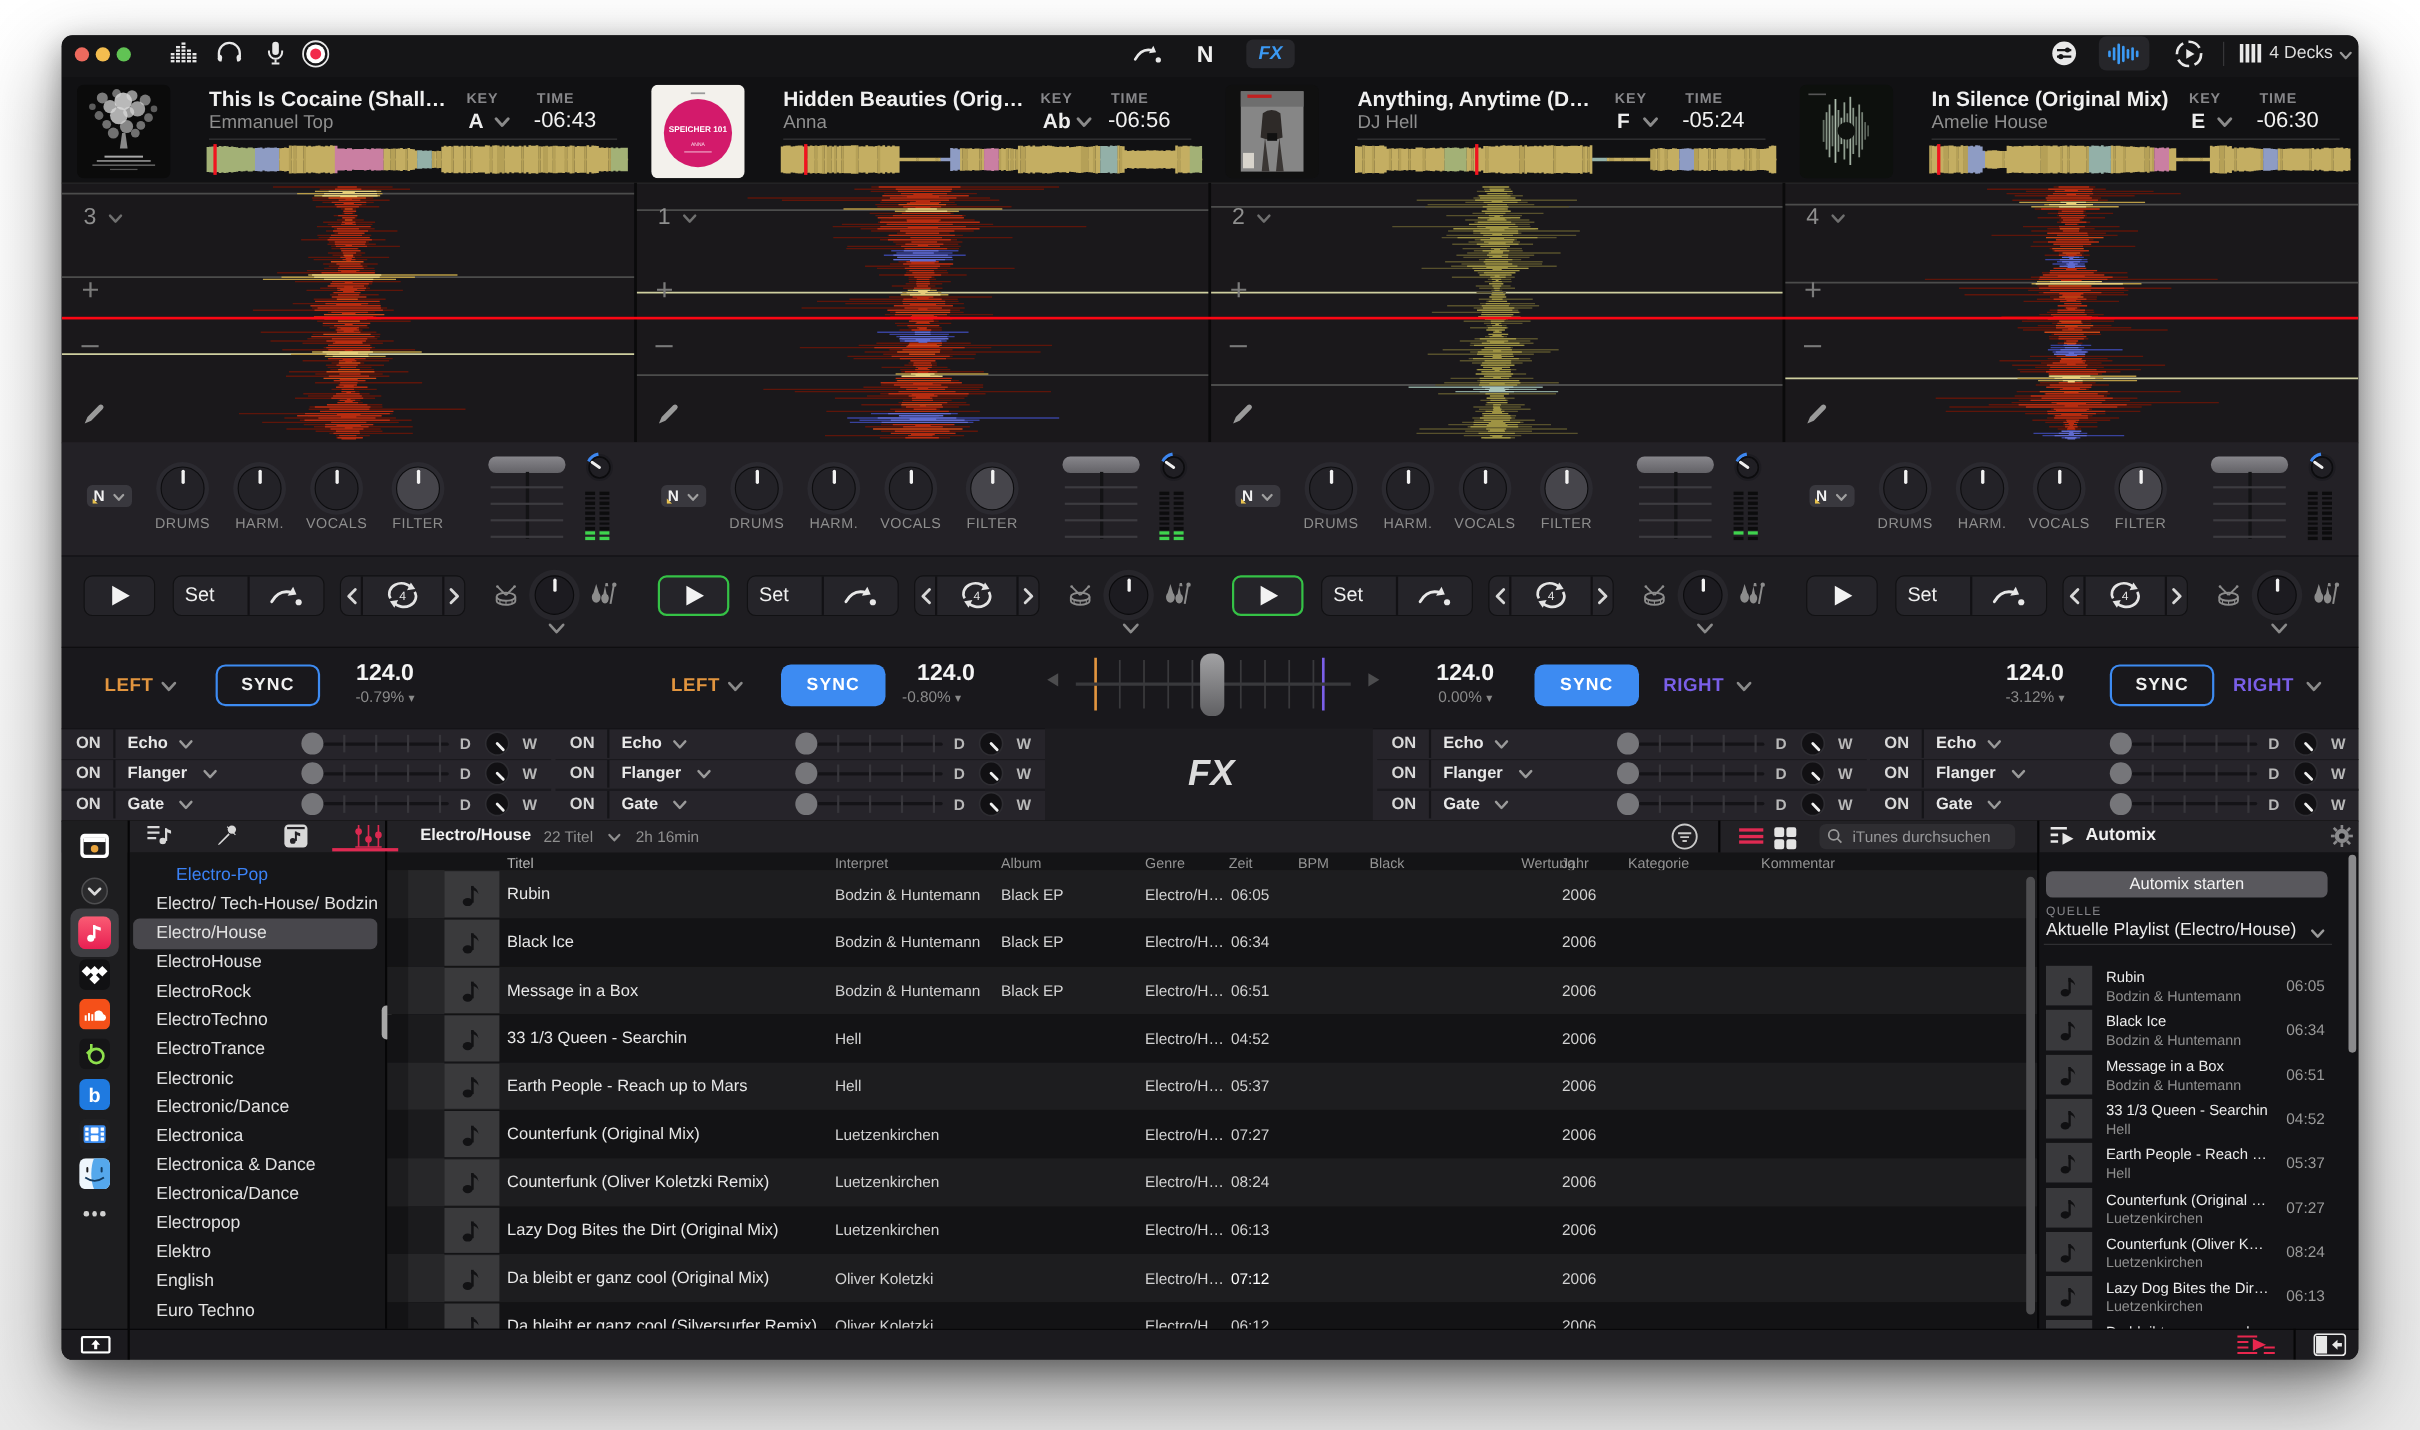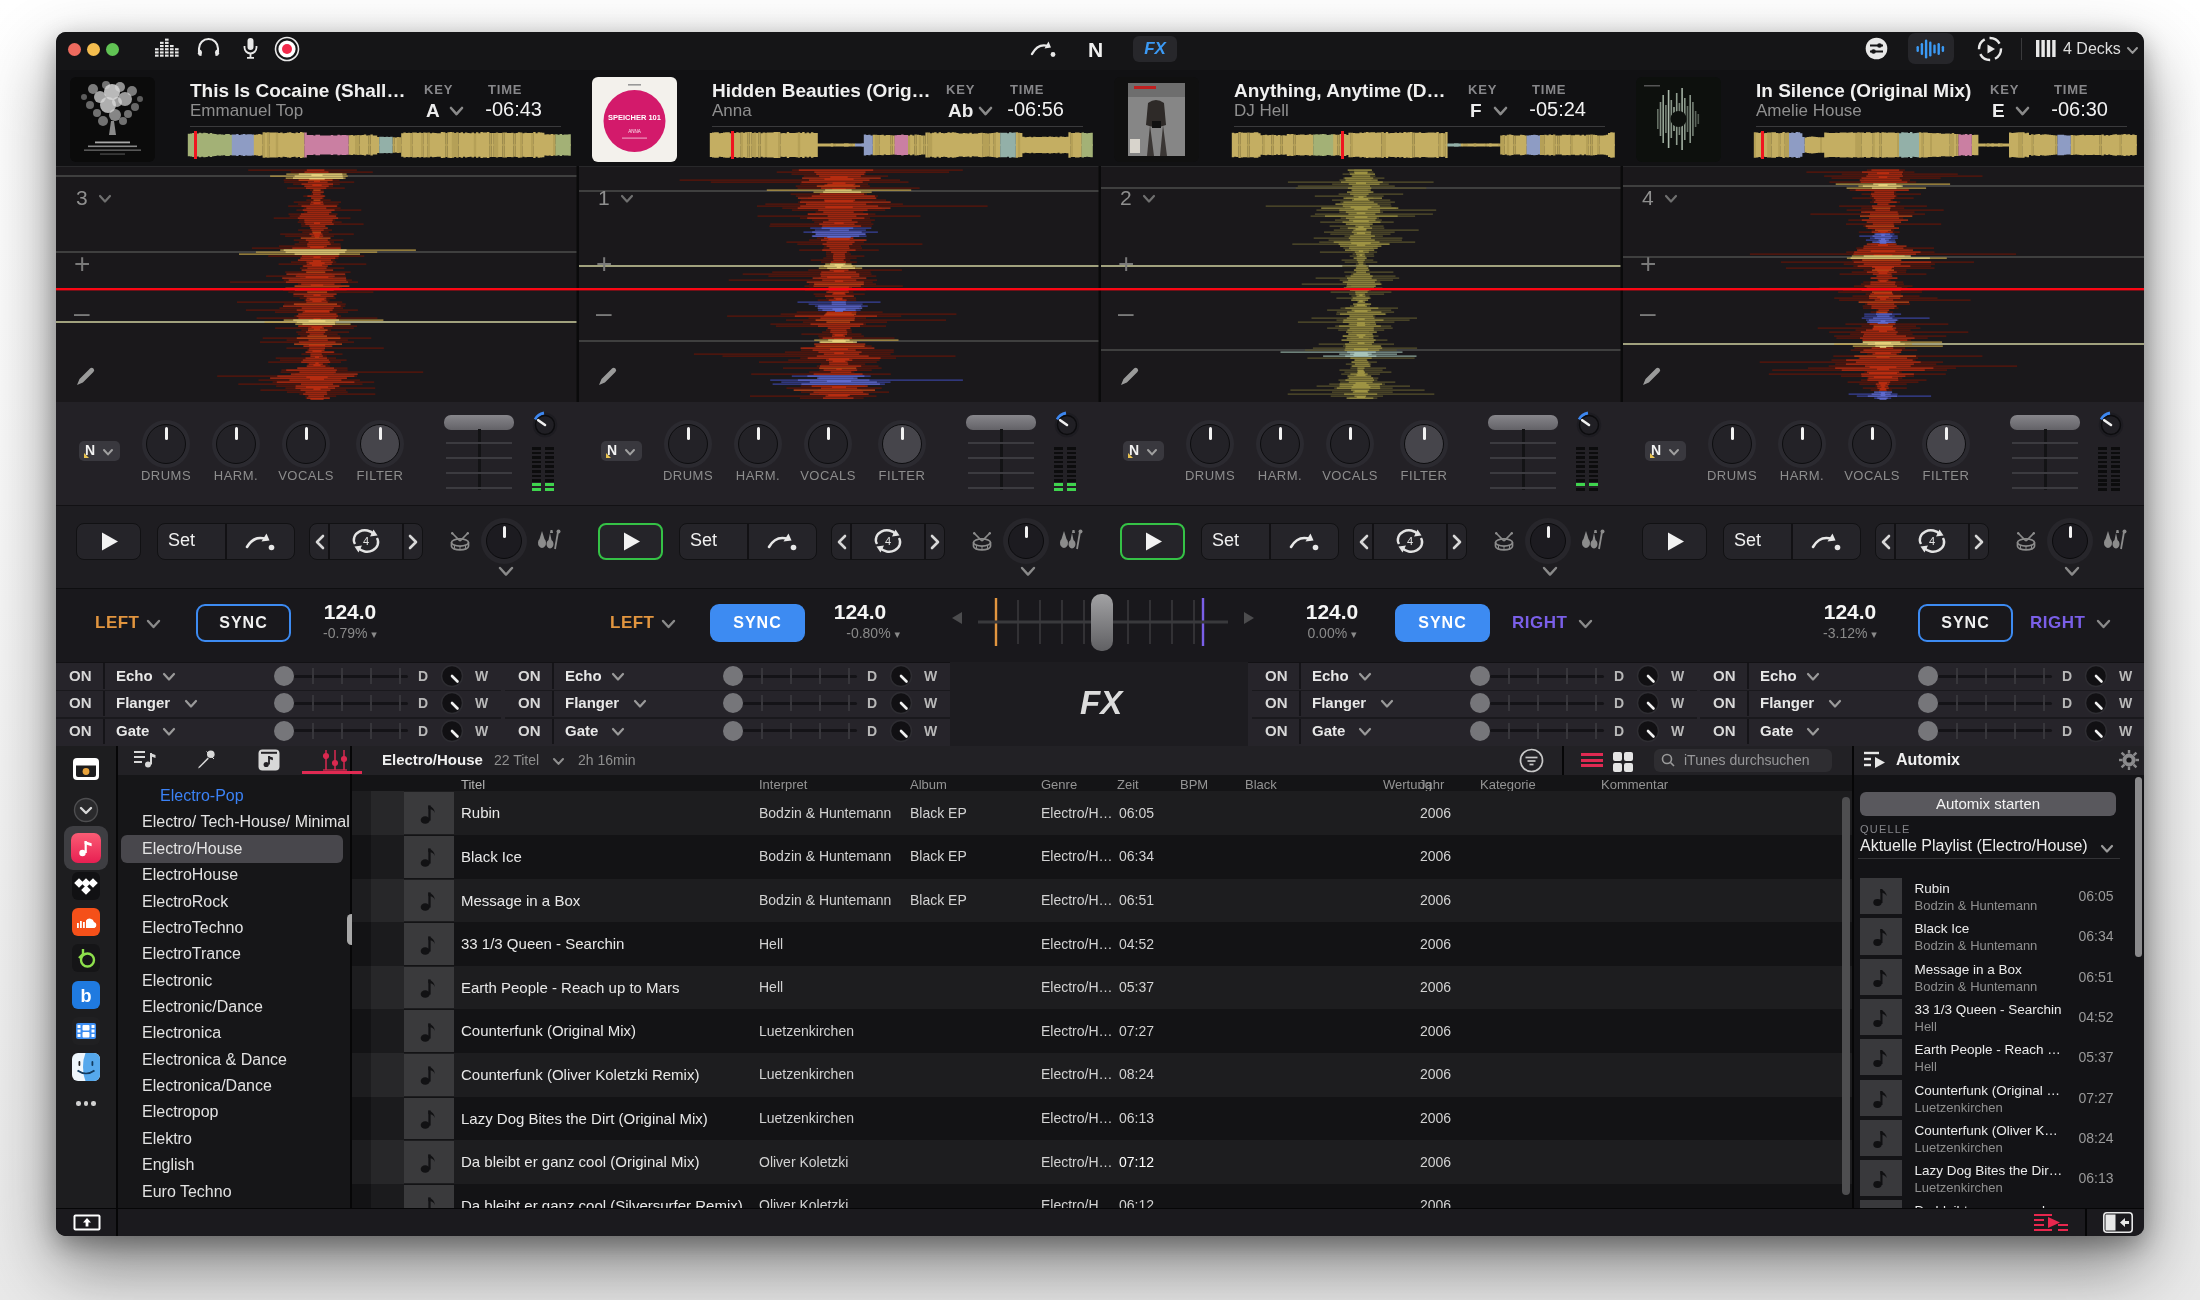--- a/index.html
+++ b/index.html
@@ -755,21 +755,21 @@
     </svg>
     <div class="abs" style="left:140px;top:572px;width:95px;height:38px;border-radius:9px;border:2.5px solid #3d8bf2;box-sizing:border-box;color:#f0f0f0;font-weight:700;font-size:16px;letter-spacing:1px;text-align:center;line-height:33px">SYNC</div>
     <div class="abs" style="left:254px;top:568px;width:80px;text-align:center;font-size:21px;font-weight:700;color:#f5f5f5">124.0</div>
     <div class="abs" style="left:254px;top:593px;width:80px;text-align:center;font-size:14px;color:#8a8a8a">-0.79% <span style="font-size:11px">▾</span></div>
     <div class="abs" style="left:554px;top:581px;font-size:17px;font-weight:700;letter-spacing:0.5px;color:#e2953f">LEFT</div>
     <svg class="abs" style="left:605px;top:587px" width="15" height="12.05">
       <path d="M2 2 L7.5 8.05 L13 2" fill="none" stroke="#8a8a8a" stroke-width="2.4" stroke-linecap="round" stroke-linejoin="round"></path>
     </svg>
     <div class="abs" style="left:654px;top:572px;width:95px;height:38px;border-radius:9px;background:#3d8bf2;color:#fff;font-weight:700;font-size:16px;letter-spacing:1px;text-align:center;line-height:38px">SYNC</div>
     <div class="abs" style="left:764px;top:568px;width:80px;text-align:center;font-size:21px;font-weight:700;color:#f5f5f5">124.0</div>
-    <div class="abs" style="left:764px;top:593px;width:80px;text-align:right;font-size:14px;color:#8a8a8a">-0.80% <span style="font-size:11px">▾</span></div>
+    <div class="abs" style="left:764px;top:593px;width:80px;text-align:left;font-size:14px;color:#8a8a8a">-0.80% <span style="font-size:11px">▾</span></div>
     <div class="abs" style="left:1236px;top:568px;width:80px;text-align:center;font-size:21px;font-weight:700;color:#f5f5f5">124.0</div>
     <div class="abs" style="left:1236px;top:593px;width:80px;text-align:center;font-size:14px;color:#8a8a8a">0.00% <span style="font-size:11px">▾</span></div>
     <div class="abs" style="left:1339px;top:572px;width:95px;height:38px;border-radius:9px;background:#3d8bf2;color:#fff;font-weight:700;font-size:16px;letter-spacing:1px;text-align:center;line-height:38px">SYNC</div>
     <div class="abs" style="left:1456px;top:581px;font-size:17px;font-weight:700;letter-spacing:0.5px;color:#7a5fe8">RIGHT</div>
     <svg class="abs" style="left:1522px;top:587px" width="15" height="12.05">
       <path d="M2 2 L7.5 8.05 L13 2" fill="none" stroke="#8a8a8a" stroke-width="2.4" stroke-linecap="round" stroke-linejoin="round"></path>
     </svg>
     <div class="abs" style="left:1754px;top:568px;width:80px;text-align:center;font-size:21px;font-weight:700;color:#f5f5f5">124.0</div>
     <div class="abs" style="left:1754px;top:593px;width:80px;text-align:center;font-size:14px;color:#8a8a8a">-3.12% <span style="font-size:11px">▾</span></div>
     <div class="abs" style="left:1862px;top:572px;width:95px;height:38px;border-radius:9px;border:2.5px solid #3d8bf2;box-sizing:border-box;color:#f0f0f0;font-weight:700;font-size:16px;letter-spacing:1px;text-align:center;line-height:33px">SYNC</div>
@@ -1111,21 +1111,21 @@
         <rect x="8.8" y="-0.5" width="2.4" height="4" transform="rotate(90 10 10)"></rect>
         <rect x="8.8" y="-0.5" width="2.4" height="4" transform="rotate(135 10 10)"></rect>
         <rect x="8.8" y="-0.5" width="2.4" height="4" transform="rotate(180 10 10)"></rect>
         <rect x="8.8" y="-0.5" width="2.4" height="4" transform="rotate(225 10 10)"></rect>
         <rect x="8.8" y="-0.5" width="2.4" height="4" transform="rotate(270 10 10)"></rect>
         <rect x="8.8" y="-0.5" width="2.4" height="4" transform="rotate(315 10 10)"></rect>
       </g>
       <circle cx="10" cy="10" r="2.6" fill="#131316"></circle>
     </svg>
     <div class="abs" style="left:104px;top:755.0px;font-size:16px;color:#3b82f6;white-space:nowrap">Electro-Pop</div>
-    <div class="abs" style="left:86px;top:781.4px;font-size:16px;color:#e2e2e2;white-space:nowrap">Electro/ Tech-House/ Minimal</div>
+    <div class="abs" style="left:86px;top:781.4px;font-size:16px;color:#e2e2e2;white-space:nowrap">Electro/ Tech-House/ Bodzin</div>
     <div class="abs" style="left:65px;top:803.2px;width:222px;height:28px;border-radius:6px;background:#48474c"></div>
     <div class="abs" style="left:86px;top:807.7px;font-size:16px;color:#e2e2e2;white-space:nowrap">Electro/House</div>
     <div class="abs" style="left:86px;top:834.1px;font-size:16px;color:#e2e2e2;white-space:nowrap">ElectroHouse</div>
     <div class="abs" style="left:86px;top:860.5px;font-size:16px;color:#e2e2e2;white-space:nowrap">ElectroRock</div>
     <div class="abs" style="left:86px;top:886.9px;font-size:16px;color:#e2e2e2;white-space:nowrap">ElectroTechno</div>
     <div class="abs" style="left:86px;top:913.2px;font-size:16px;color:#e2e2e2;white-space:nowrap">ElectroTrance</div>
     <div class="abs" style="left:86px;top:939.6px;font-size:16px;color:#e2e2e2;white-space:nowrap">Electronic</div>
     <div class="abs" style="left:86px;top:966.0px;font-size:16px;color:#e2e2e2;white-space:nowrap">Electronic/Dance</div>
     <div class="abs" style="left:86px;top:992.3px;font-size:16px;color:#e2e2e2;white-space:nowrap">Electronica</div>
     <div class="abs" style="left:86px;top:1018.7px;font-size:16px;color:#e2e2e2;white-space:nowrap">Electronica &amp; Dance</div>

